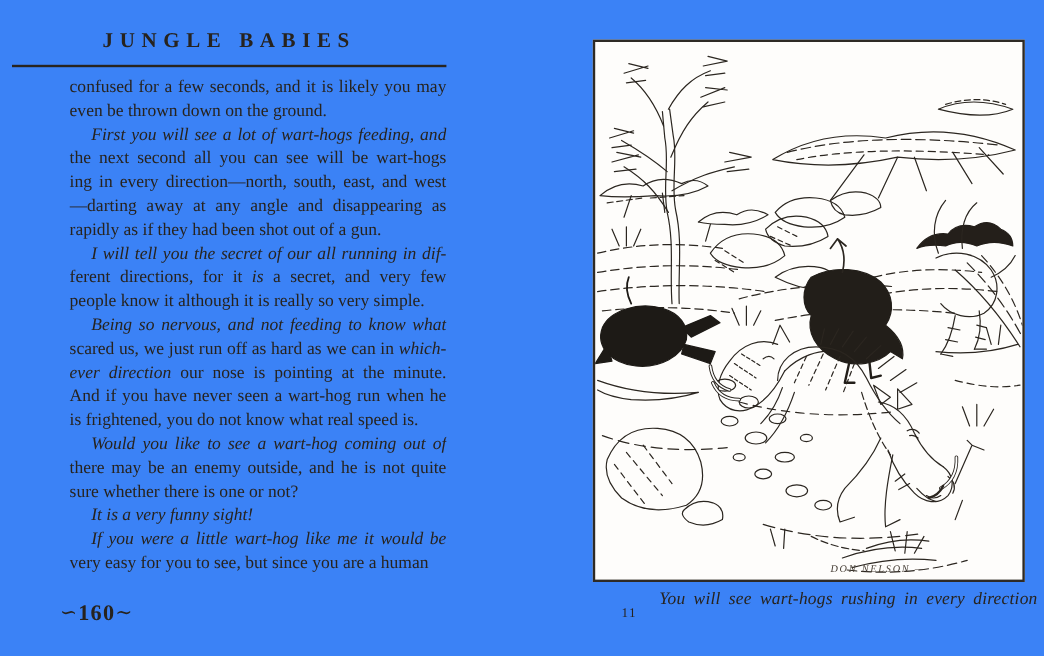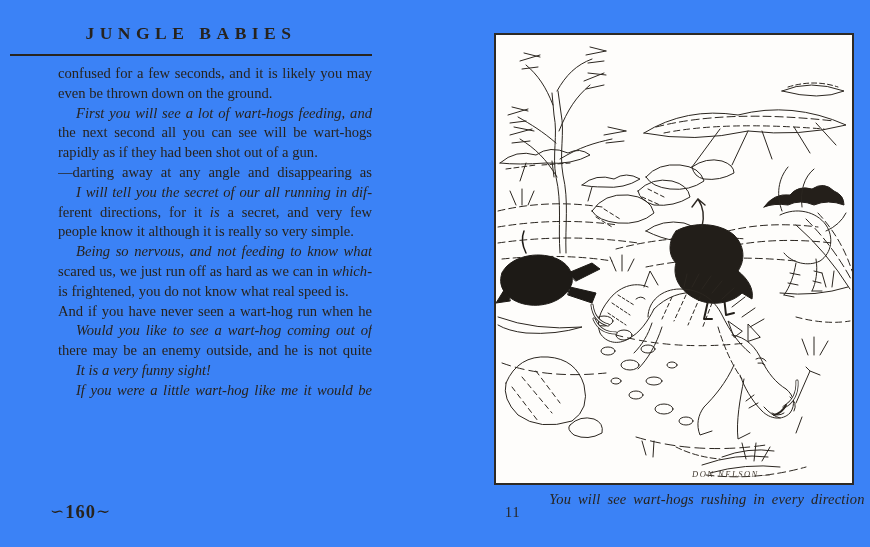--- a/index.html
+++ b/index.html
@@ -30,48 +30,52 @@
   .right-page{position:absolute;left:494px;top:0;width:428px;height:547px;}
   .plate-frame{
     position:absolute;top:33px;left:0;width:356px;height:448px;
     border:2px solid #2e2a25;background:#fefdfb;
   }
   .plate-frame svg{display:block;width:356px;height:448px;}
   .caption{
     position:absolute;top:491px;left:0;right:2px;text-align:center;
     font-style:italic;font-size:14.5px;word-spacing:3px;letter-spacing:0.2px;
   }
-  .folio-right{position:absolute;top:505px;left:11px;font-size:14px;letter-spacing:1px;}
+  .folio-right{position:absolute;top:505px;left:24px;font-size:11px;letter-spacing:1px;}
 </style>
 </head>
 <body>
 
 <div class="book" style="background: #3b82f6; color: rgb(39, 35, 30);">
 
   <div class="left-page">
     <div class="running-head">JUNGLE BABIES</div>
     <div class="head-rule" style="background: rgb(40, 36, 31);"></div>
     <div class="body-col">
         <div class="bline"><span>confused for a few seconds, and it is likely you may</span></div>
         <div class="bline end"><span>even be thrown down on the ground.</span></div>
         <div class="bline ind"><span>First you will see a lot of wart-hogs feeding, and</span></div>
         <div class="bline"><span>the next second all you can see will be wart-hogs rush-</span></div>
+        <div class="bline"><span>ing in every direction—north, south, east, and west</span></div>
+        <div class="bline"><span>—darting away at any angle and disappearing as</span></div>
         <div class="bline end"><span>rapidly as if they had been shot out of a gun.</span></div>
-        <div class="bline"><span>—darting away at any angle and disappearing as</span></div>
         <div class="bline ind"><span>I will tell you the secret of our all running in dif-</span></div>
         <div class="bline"><span>ferent directions, for it </span><span class="it">is</span><span> a secret, and very few</span></div>
         <div class="bline end"><span>people know it although it is really so very simple.</span></div>
         <div class="bline ind"><span>Being so nervous, and not feeding to know what has</span></div>
         <div class="bline"><span>scared us, we just run off as hard as we can in </span><span class="it">which-</span></div>
+        <div class="bline"><span class="it">ever direction</span><span> our nose is pointing at the minute.</span></div>
+        <div class="bline"><span>And if you have never seen a wart-hog run when he</span></div>
         <div class="bline end"><span>is frightened, you do not know what real speed is.</span></div>
-        <div class="bline"><span>And if you have never seen a wart-hog run when he</span></div>
         <div class="bline ind"><span>Would you like to see a wart-hog coming out of</span></div>
         <div class="bline"><span>there may be an enemy outside, and he is not quite</span></div>
+        <div class="bline end"><span>sure whether there is one or not?</span></div>
         <div class="bline end ind"><span>It is a very funny sight!</span></div>
         <div class="bline ind"><span>If you were a little wart-hog like me it would be</span></div>
+        <div class="bline end"><span>very easy for you to see, but since you are a human</span></div>
       </div>
     <div class="folio-left"><span class="swash">∽</span><span>160</span><span class="swash">∼</span></div>
   </div>
 
   <div class="right-page">
     <div class="plate-frame">
       <svg viewBox="0 0 356 448" xmlns="http://www.w3.org/2000/svg">
         <g stroke="#2b2620" fill="none" stroke-width="1" stroke-linecap="round" stroke-linejoin="round">
 
           <g>

